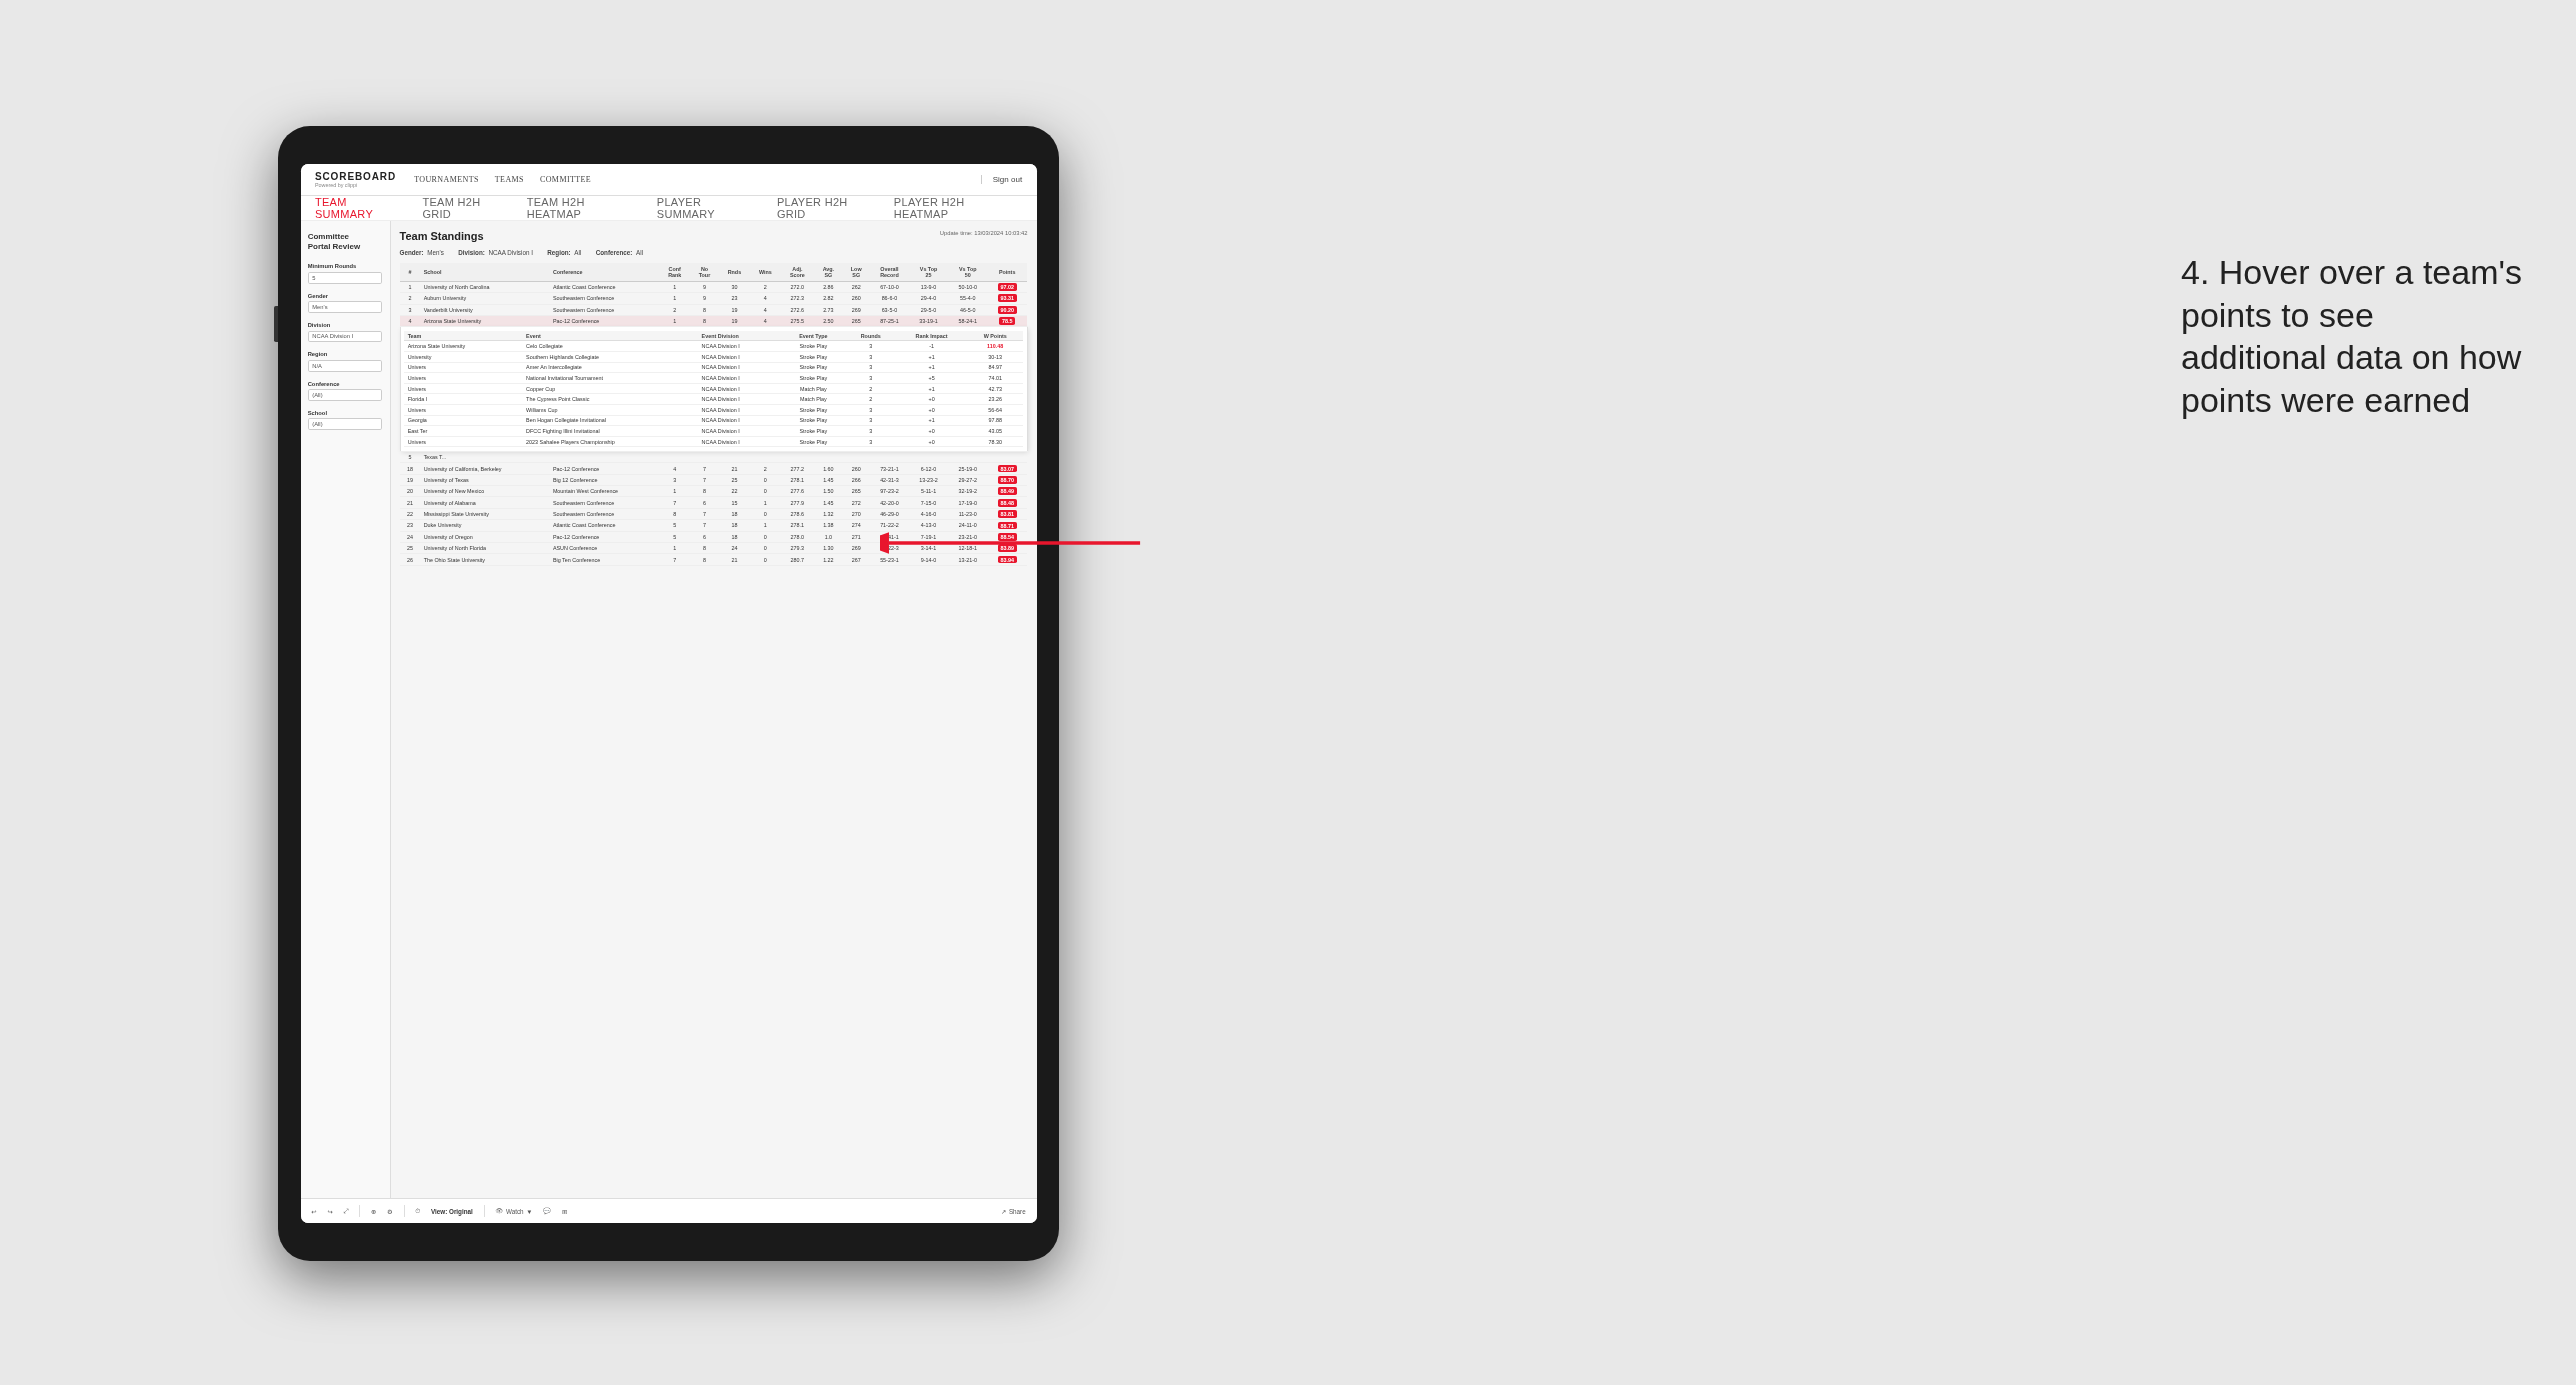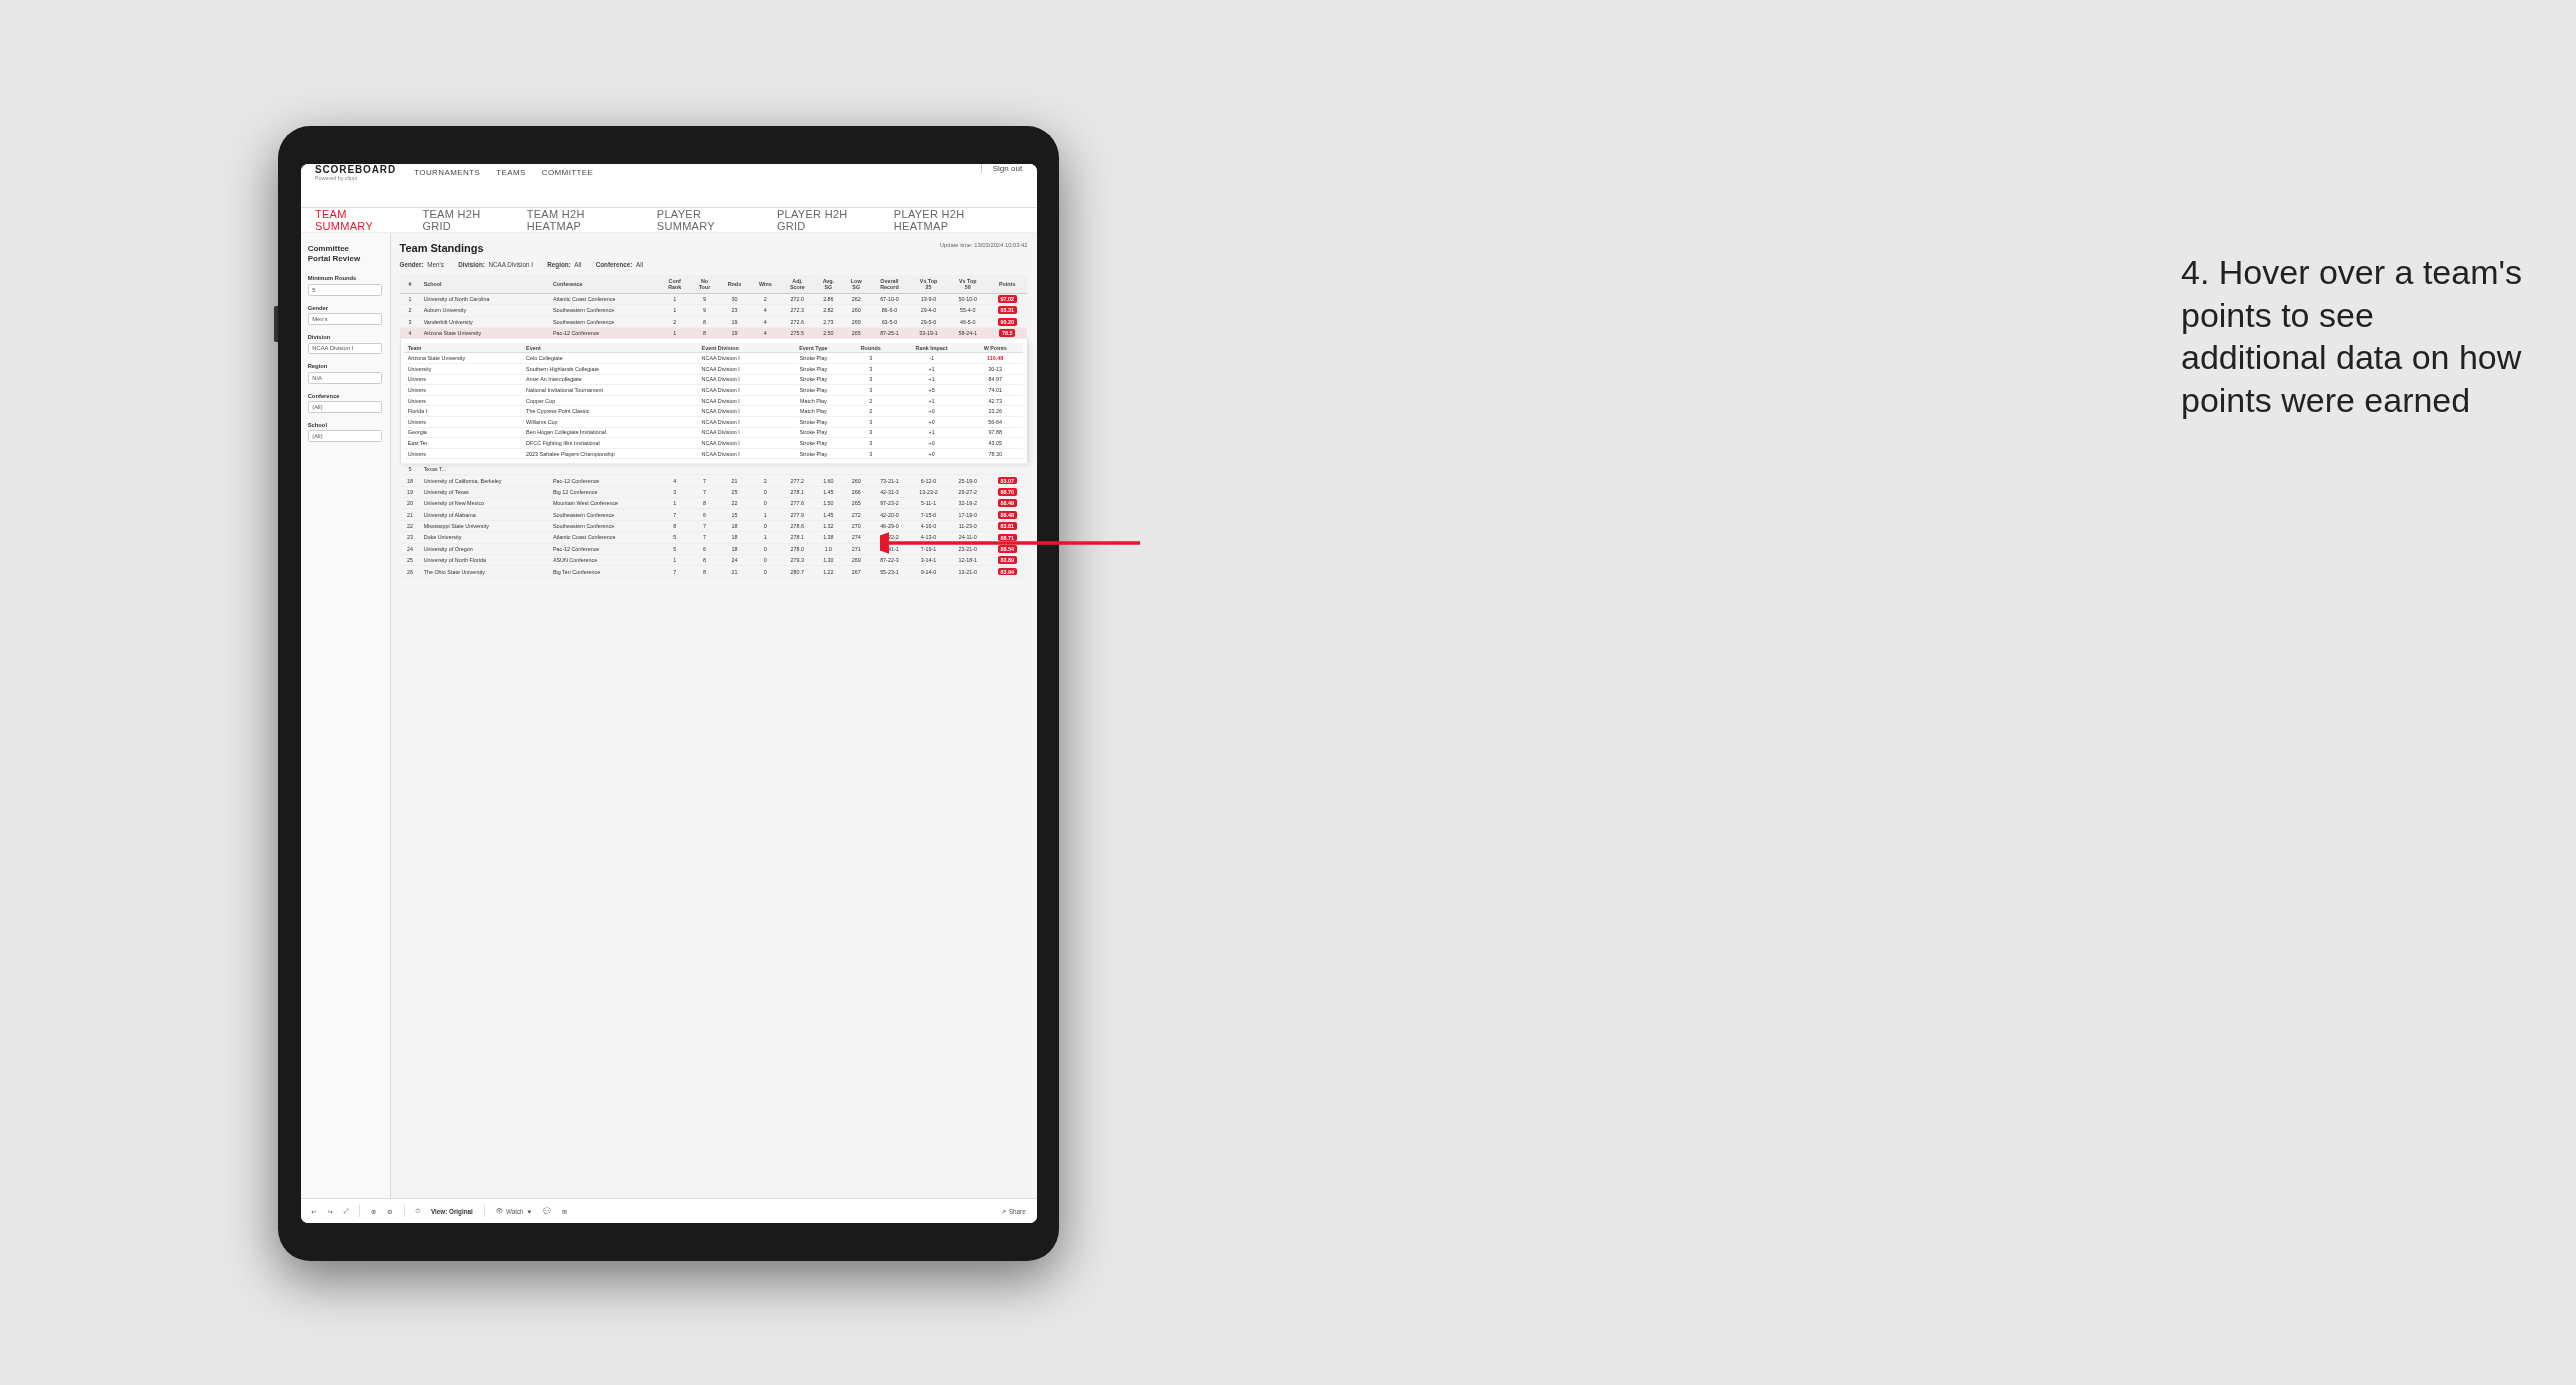--- a/index.html
+++ b/index.html
@@ -33,23 +33,23 @@
       background: #fff;
       border-radius: 7.2px;
       overflow: hidden;
       display: flex;
       flex-direction: column;
     }
 
     
     .nav-bar {
       display: flex;
-      align-items: flex-start;
+      align-items: center;
       padding: 0 14.4px;
-      height: 44px;
+      height: 32px;
       background: #fff;
       border-bottom: 0.9px solid #ddd;
       flex-shrink: 0;
     }
 
     .logo-area {
       display: flex;
       flex-direction: column;
       margin-right: 18px;
     }
@@ -63,20 +63,21 @@
 
     .logo-sub {
       font-size: 5.4px;
       color: #888;
     }
 
     .nav-items {
       display: flex;
       gap: 16px;
       flex: 1;
+      font-family: Liberation Serif, serif;
     }
 
     .nav-item {
       font-size: 8px;
       color: #444;
       cursor: pointer;
       text-transform: uppercase;
       letter-spacing: 0.4px;
       padding: 3.6px 0;
     }

